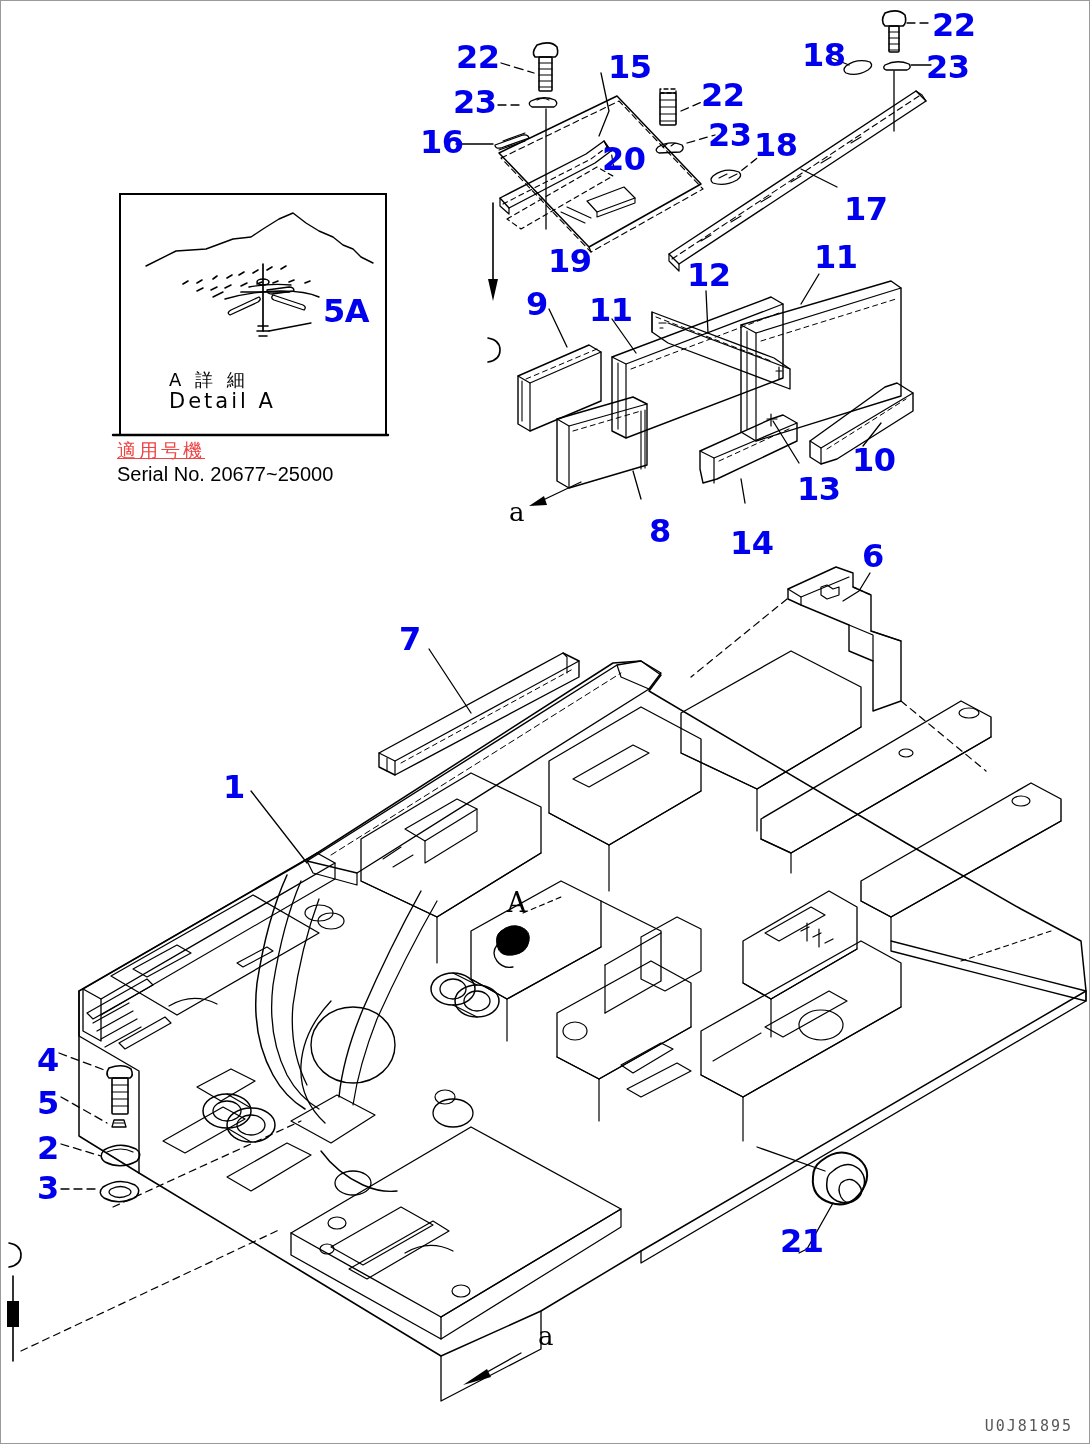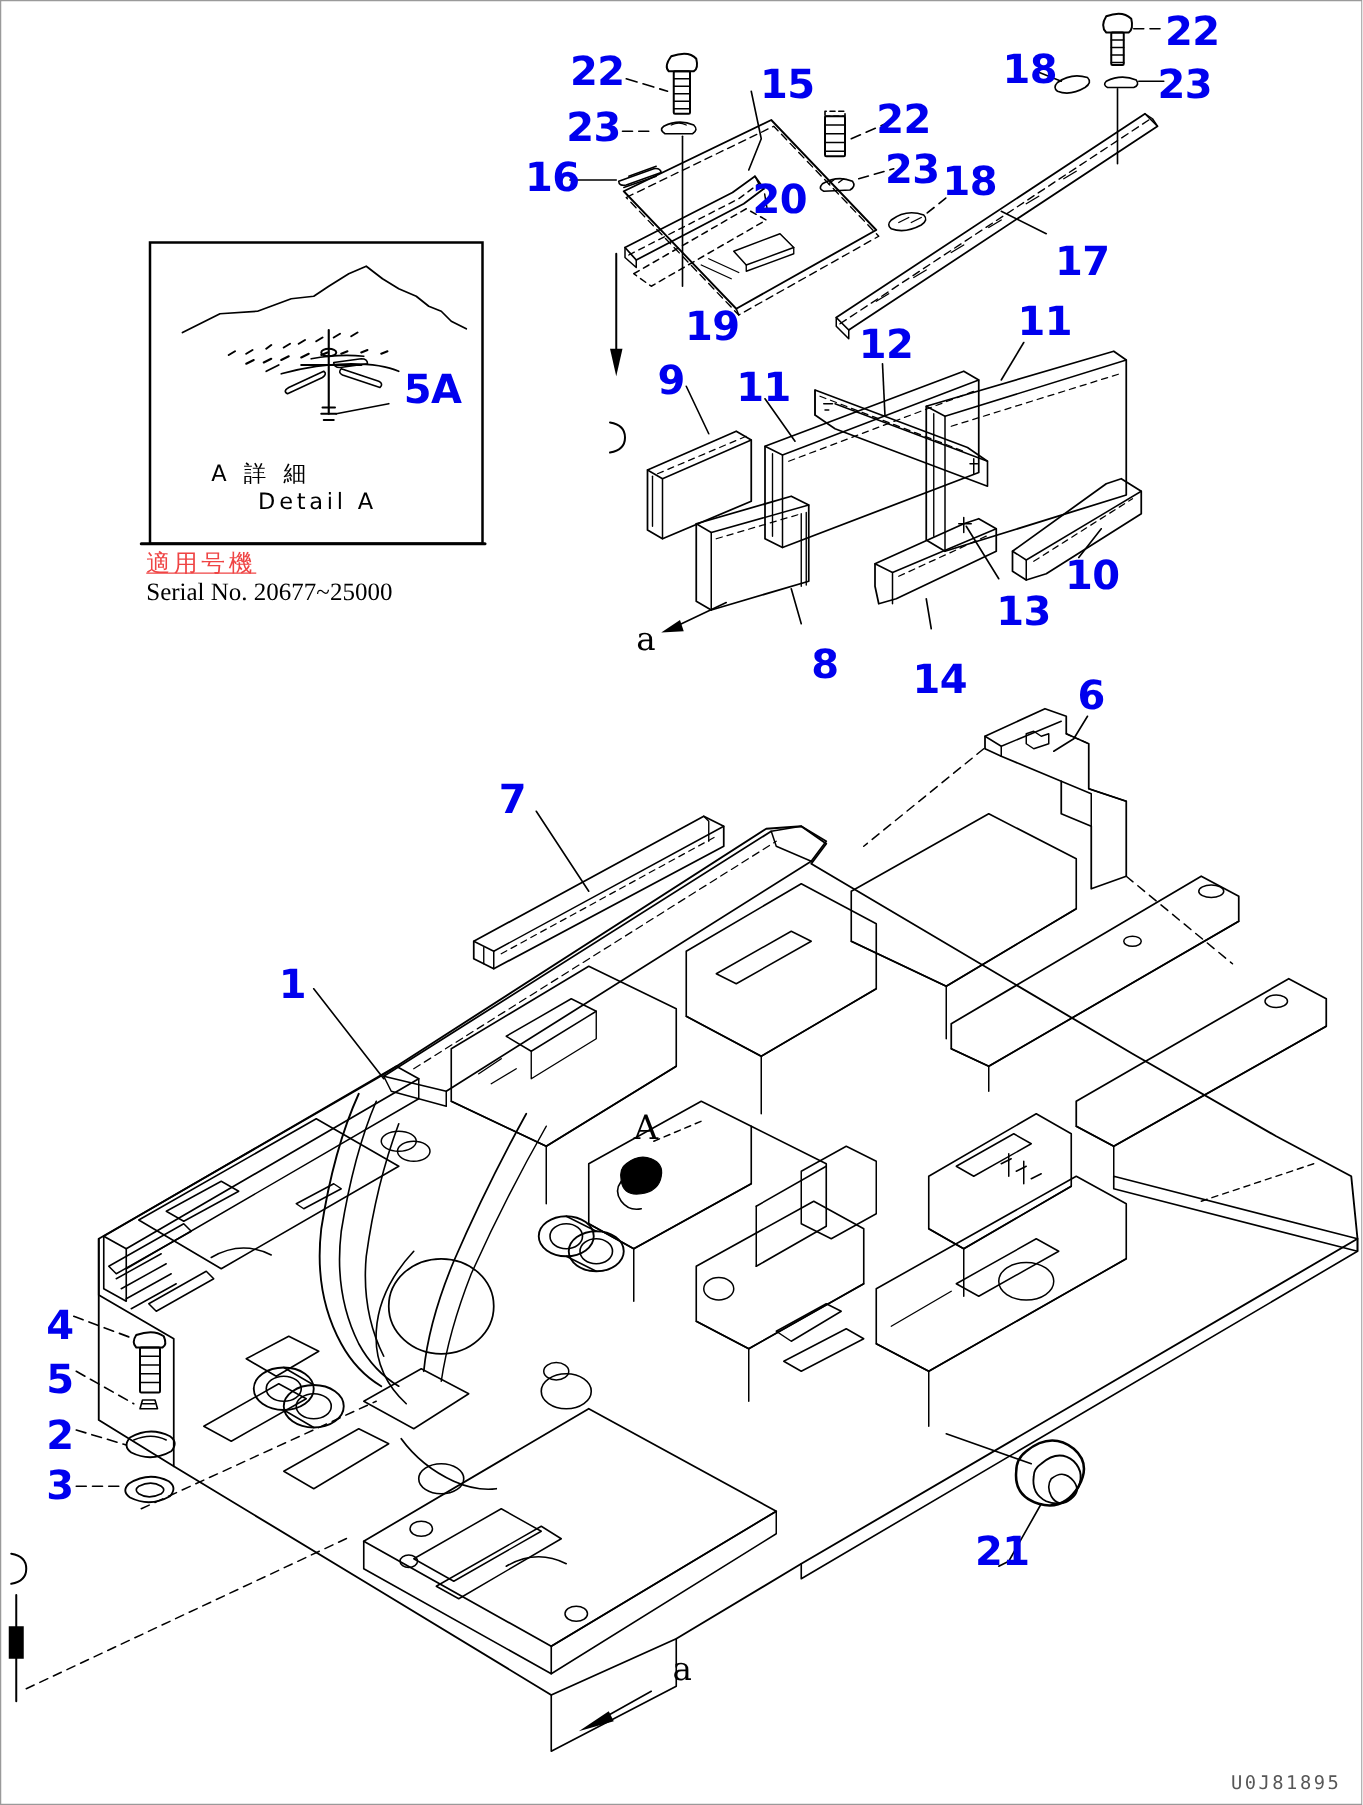--- a/index.html
+++ b/index.html
@@ -41,43 +41,42 @@
     font-family:"DejaVu Sans",sans-serif;
     font-size:18px;
     line-height:22px;
     letter-spacing:4px;
     white-space:nowrap;
   }
   .detail-title2{
     position:absolute;
     left:168px;top:390px;
     width:170px;
-    text-align:center;
     color:#000;
     font-family:"DejaVu Sans",sans-serif;
-    font-size:18px;
+    font-size:21px;
     line-height:21px;
     letter-spacing:3px;
     white-space:nowrap;
   }
   .serial-jp{
     position:absolute;
     left:116px;top:437px;
     color:#ef4444;
     font-family:"DejaVu Sans",sans-serif;
     font-size:19px;
     letter-spacing:3px;
     white-space:nowrap;
     text-decoration:underline;
   }
   .serial-en{
     position:absolute;
     left:116px;top:462px;
     color:#000;
-    font-family:Liberation Serif, serif;
+    font-family:Liberation Sans, sans-serif;
     font-size:20px;
     letter-spacing:0px;
     white-space:nowrap;
   }
   .marker-a{
     position:absolute;
     color:#000;
     font-family:"DejaVu Serif",serif;
     font-size:26px;
     line-height:26px;

